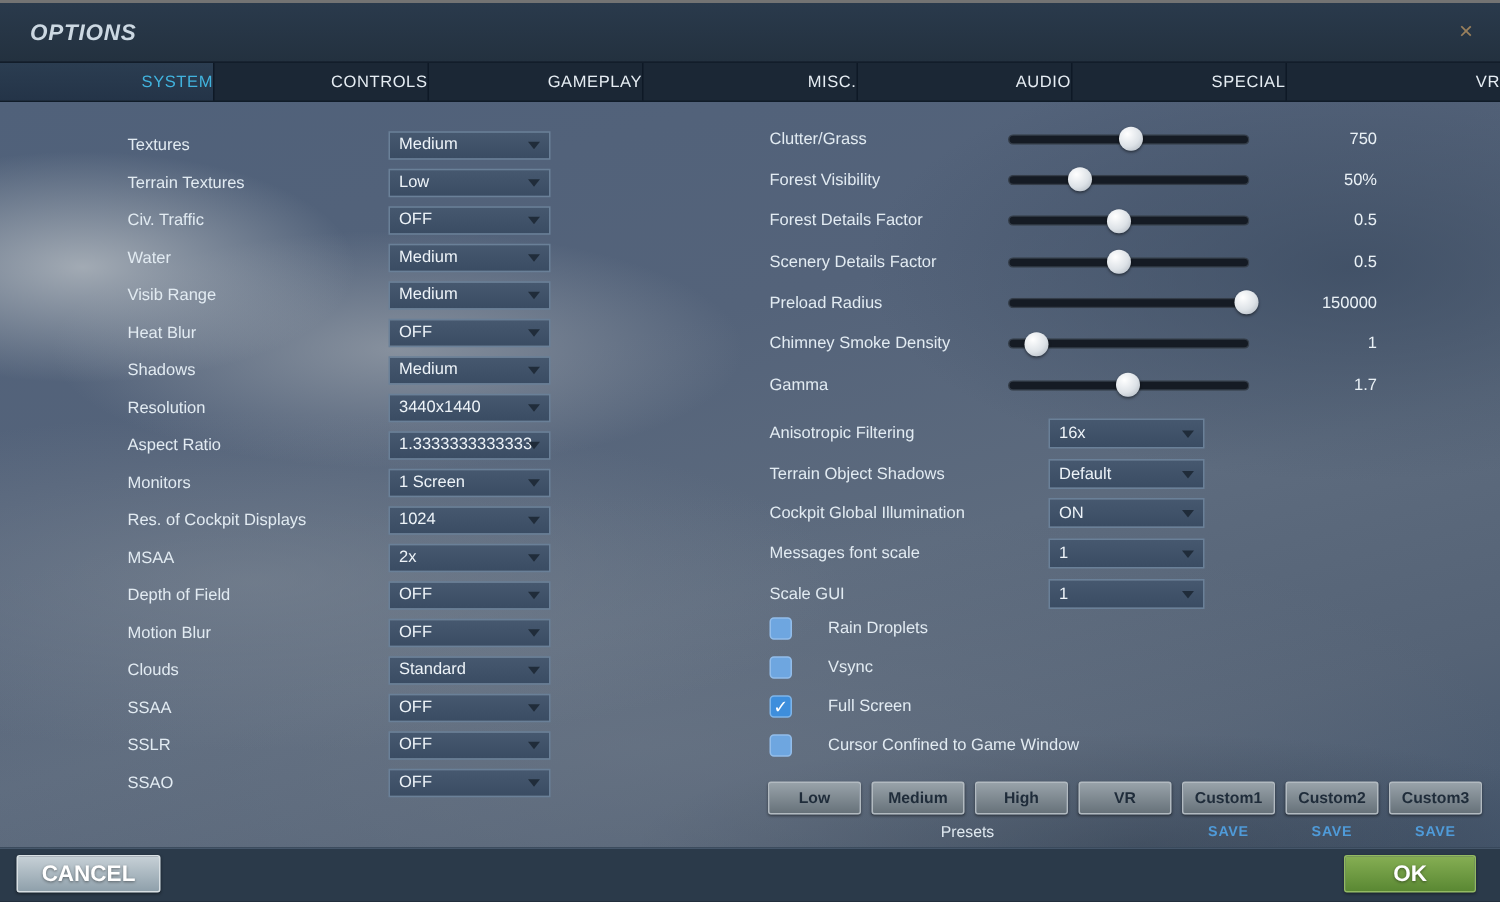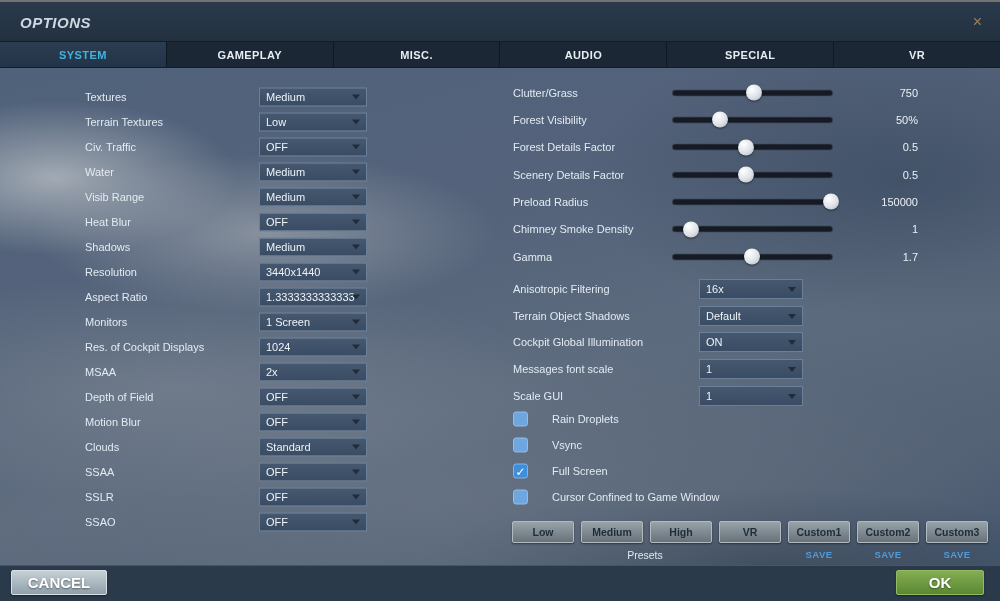--- a/index.html
+++ b/index.html
@@ -11,22 +11,22 @@
   
   .titlebar { position: relative; height: 40px; background: linear-gradient(#2a3a4c, #23313f);
               border-bottom: 1px solid #121d2a; }
   .title { position: absolute; left: 20px; top: 50%; transform: translateY(-50%);
            font-size: 15px; font-weight: bold; font-style: italic; color: #ccd8e2; letter-spacing: .5px; }
   .close { position: absolute; right: 12px; top: 0; height: 100%; display: flex; align-items: center;
            color: #9a805c; font-size: 16px; cursor: pointer; padding: 0 6px; }
 
   
   .tabbar { display: flex; height: 26px; background: #1b2735; border-bottom: 1px solid #101c29; }
-  .tab { flex: 1 1 0; display: flex; align-items: center; justify-content: center;
-         border-right: 1px solid #0e1926; cursor: pointer; font-weight: bold; }
+  .tab { flex: 1 1 0; display: flex; align-items: center; justify-content: flex-end;
+         border-right: 1px solid #0e1926; cursor: pointer; }
   .tab:last-child { border-right: none; }
   .tab-label { font-size: 11px; color: #e6edf3; letter-spacing: .4px; }
   .tab.active { background: linear-gradient(#2b3d51, #243448); }
   .tab.active .tab-label { color: #41b3de; }
 
   
   .content { position: relative; height: 497px;
     background:
       radial-gradient(ellipse 260px 110px at 55px 110px,  rgba(176,183,190,.85), rgba(176,183,190,0) 70%),
       radial-gradient(ellipse 320px 110px at 265px 165px, rgba(152,160,170,.75), rgba(152,160,170,0) 72%),
@@ -113,20 +113,23 @@
     <span class="close">
         <span>×</span>
       </span>
   </div>
 
   <div class="tabbar">
       <div class="tab active">
         <span class="tab-label">SYSTEM</span>
       </div>
       <div class="tab">
+        <span class="tab-label">CONTROLS</span>
+      </div>
+      <div class="tab">
         <span class="tab-label">GAMEPLAY</span>
       </div>
       <div class="tab">
         <span class="tab-label">MISC.</span>
       </div>
       <div class="tab">
         <span class="tab-label">AUDIO</span>
       </div>
       <div class="tab">
         <span class="tab-label">SPECIAL</span>

